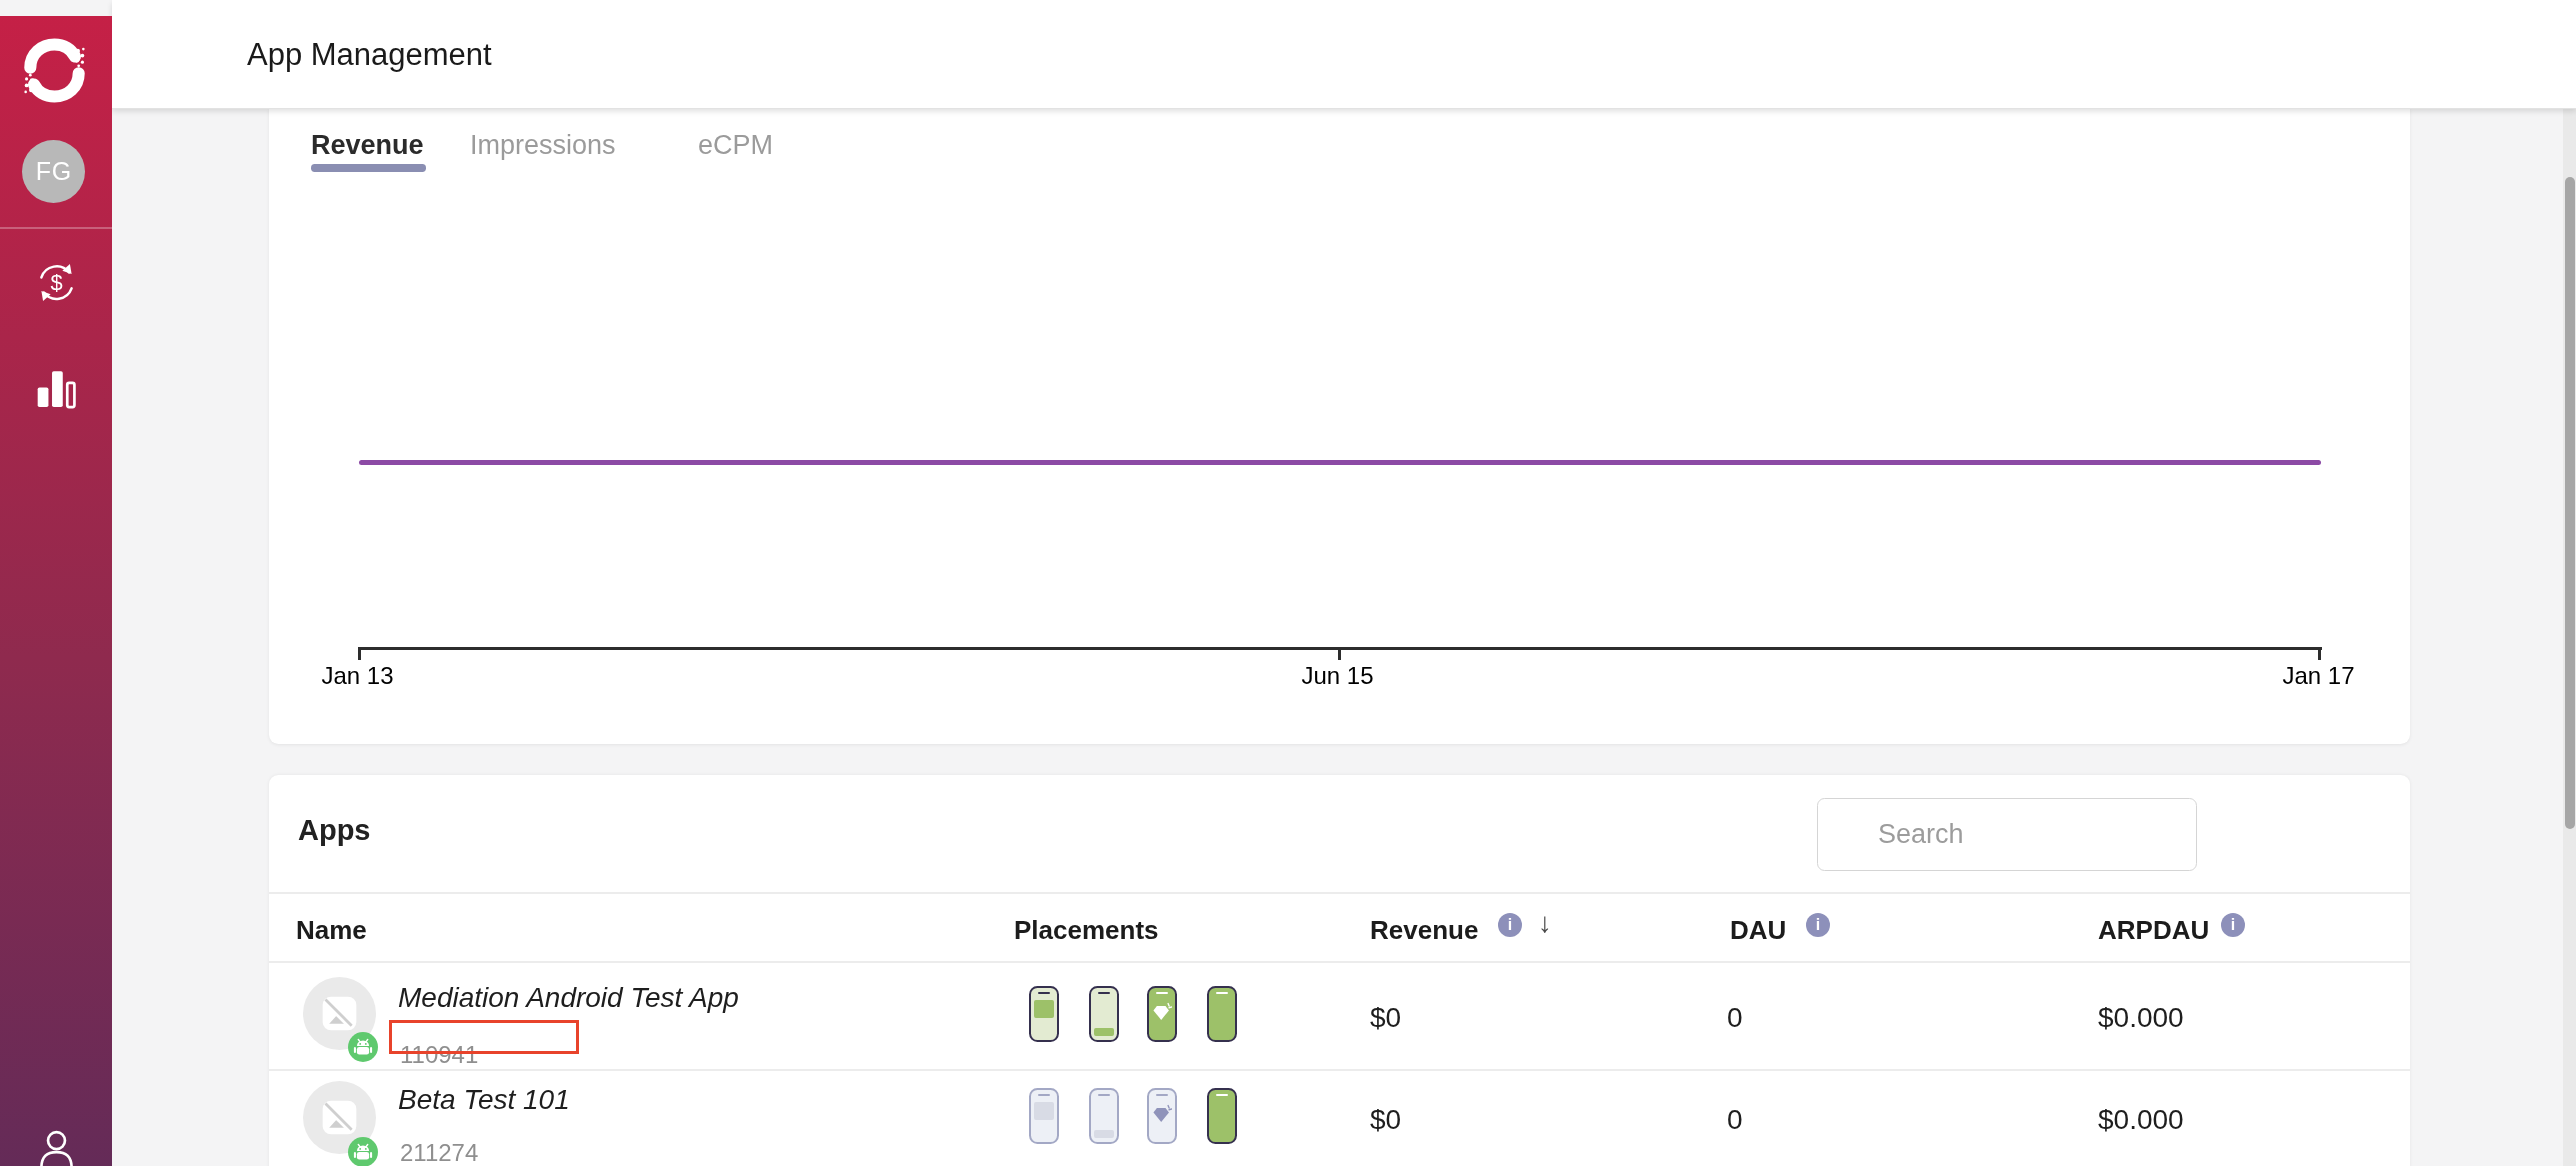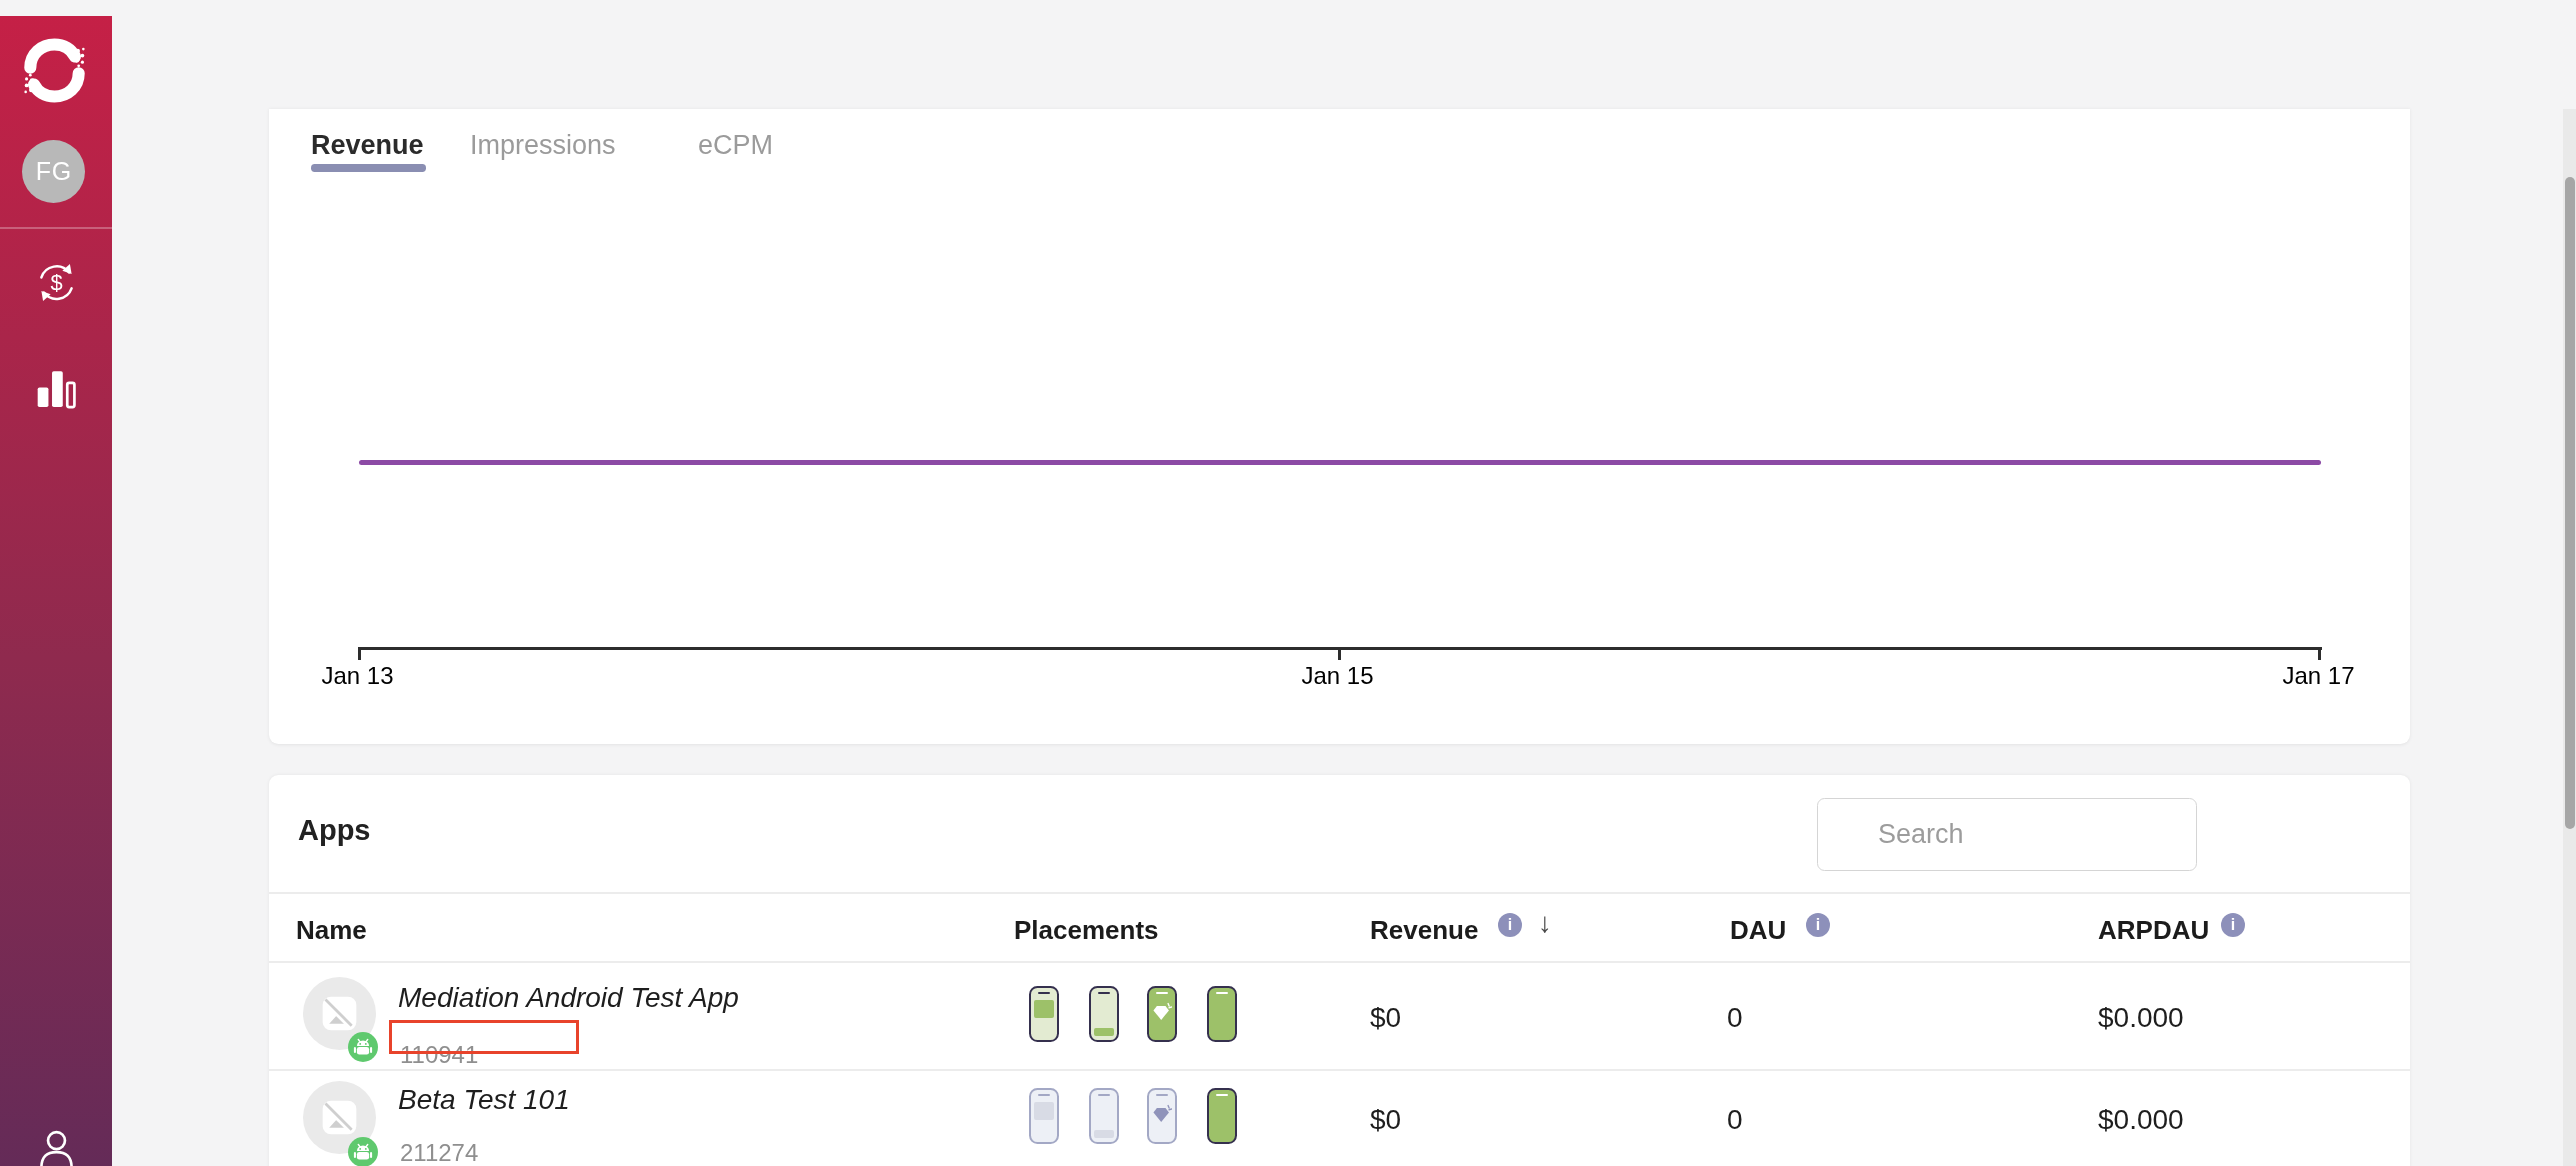--- a/index.html
+++ b/index.html
@@ -120,20 +120,23 @@
 
   
   .scroll-track{position:absolute;left:2563px;top:109px;width:13px;height:1058px;background:#E9E9E9;}
   .scroll-thumb{position:absolute;left:2565px;top:177px;width:10.3px;height:652px;border-radius:5.6px;background:#A6A6A6;cursor:pointer;}
 </style>
 </head>
 <body>
 
 <div class="screen">
 
+  <div class="header">
+    <div class="page-title">App Management</div>
+  </div>
 
   <div class="sidebar">
     <div class="logo">
       <svg width="67" height="67" viewBox="0 0 72 72">
         <path d="M10 33 C10 18 22 8 36 8 C46 8 54 13 58 21" fill="none" stroke="#fff" stroke-width="13" stroke-linecap="round"></path>
         <path d="M62 39 C62 54 50 64 36 64 C26 64 18 59 14 51" fill="none" stroke="#fff" stroke-width="13" stroke-linecap="round"></path>
         <g fill="#fff">
           <circle cx="61" cy="15" r="2.4"></circle>
             <circle cx="66" cy="20" r="2"></circle>
             <circle cx="60" cy="25" r="2.6"></circle>
@@ -183,21 +186,21 @@
     <div class="tab t-impressions">Impressions</div>
     <div class="tab t-ecpm">eCPM</div>
     <div class="tab-underline"></div>
 
     <div class="chart-line"></div>
     <div class="x-axis"></div>
     <div class="x-tick tk0"></div>
     <div class="x-tick tk1"></div>
     <div class="x-tick tk2"></div>
     <div class="x-label xl0">Jan 13</div>
-    <div class="x-label xl1">Jan 15</div>
+    <div class="x-label xl1">Jun 15</div>
     <div class="x-label xl2">Jan 17</div>
   </div>
 
   <div class="apps-card">
     <div class="apps-title">Apps</div>
 
     <svg class="search-icon" width="28" height="28" viewBox="0 0 30 30">
       <circle cx="12.5" cy="12.5" r="8.5" fill="none" stroke="#8A8A8A" stroke-width="2.6"></circle>
       <line x1="19" y1="19" x2="26.5" y2="26.5" stroke="#8A8A8A" stroke-width="2.6" stroke-linecap="round"></line>
     </svg>

